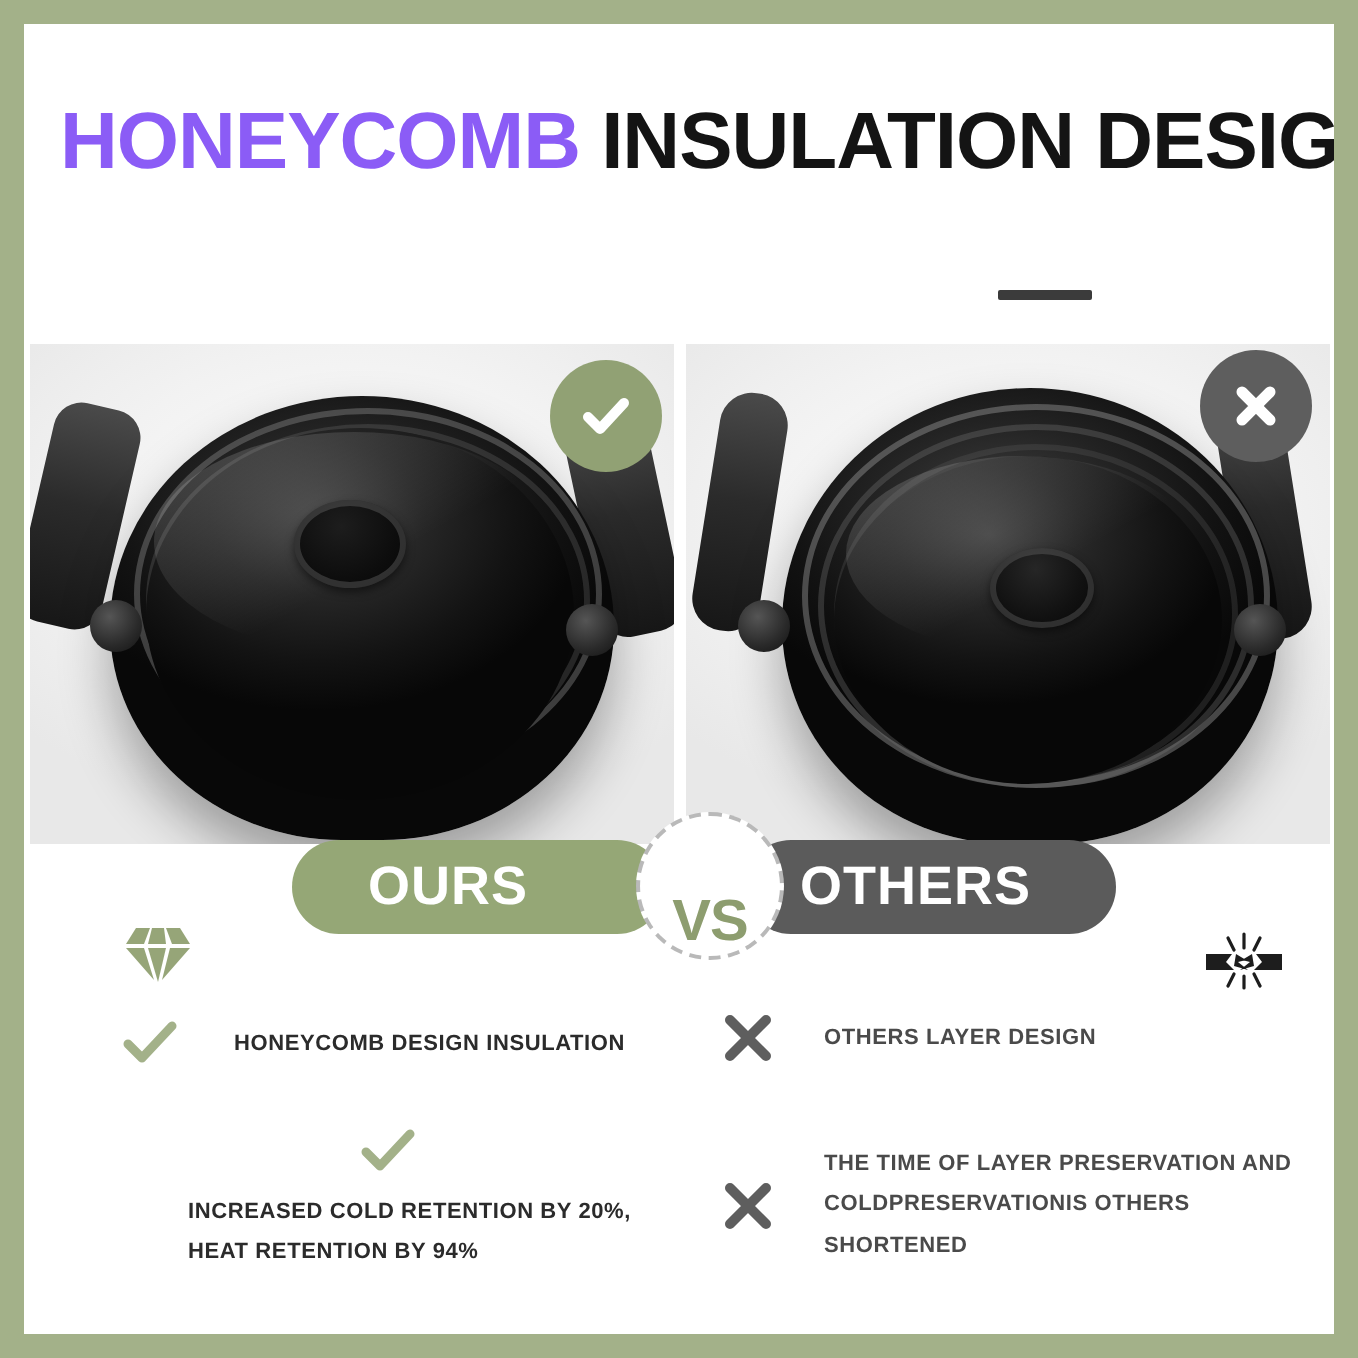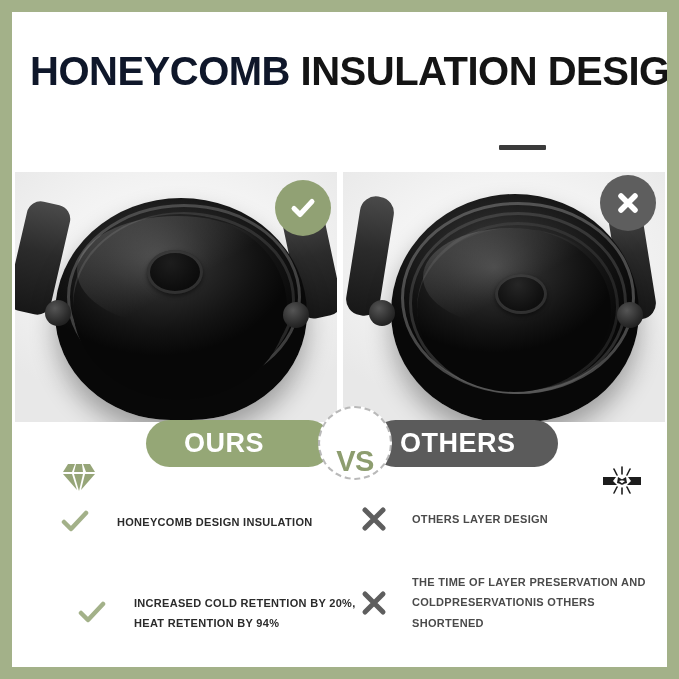--- a/index.html
+++ b/index.html
@@ -35,21 +35,21 @@
     position: absolute;
     left: 18px;
     top: 38px;
     width: 625px;
     font-size: 40px;
     font-weight: bold;
     letter-spacing: -0.5px;
     line-height: 1.05;
     white-space: nowrap;
   }
-  .title .hc { color: #0f172a; }
+  .title .hc { color: #8b5cf6; }
   .title .ins { color: #141414; }
 
   
   .dash-mark {
     position: absolute;
     left: 487px;
     top: 133px;
     width: 47px;
     height: 5px;
     background: #3b3b3b;
@@ -250,21 +250,21 @@
   .feature .ftext {
     font-size: 11px;
     letter-spacing: 0.3px;
     line-height: 1.85;
     color: #2b2b2b;
     font-weight: bold;
   }
   .feature.right .ftext { color: #4a4a4a; }
 
   .f-l1 { left: 43px;  top: 498px; }
-  .f-l2 { left: 60px;  top: 581px; }
+  .f-l2 { left: 60px;  top: 544px; flex-direction: column; }
   .f-r1 { left: 342px; top: 494px; }
   .f-r2 { left: 342px; top: 560px; }
 
   .f-l1 .ftext, .f-l2 .ftext { margin-left: 22px; }
   .f-r1 .ftext, .f-r2 .ftext { margin-left: 18px; }
 </style>
 </head>
 <body>
 
 <div id="page">

